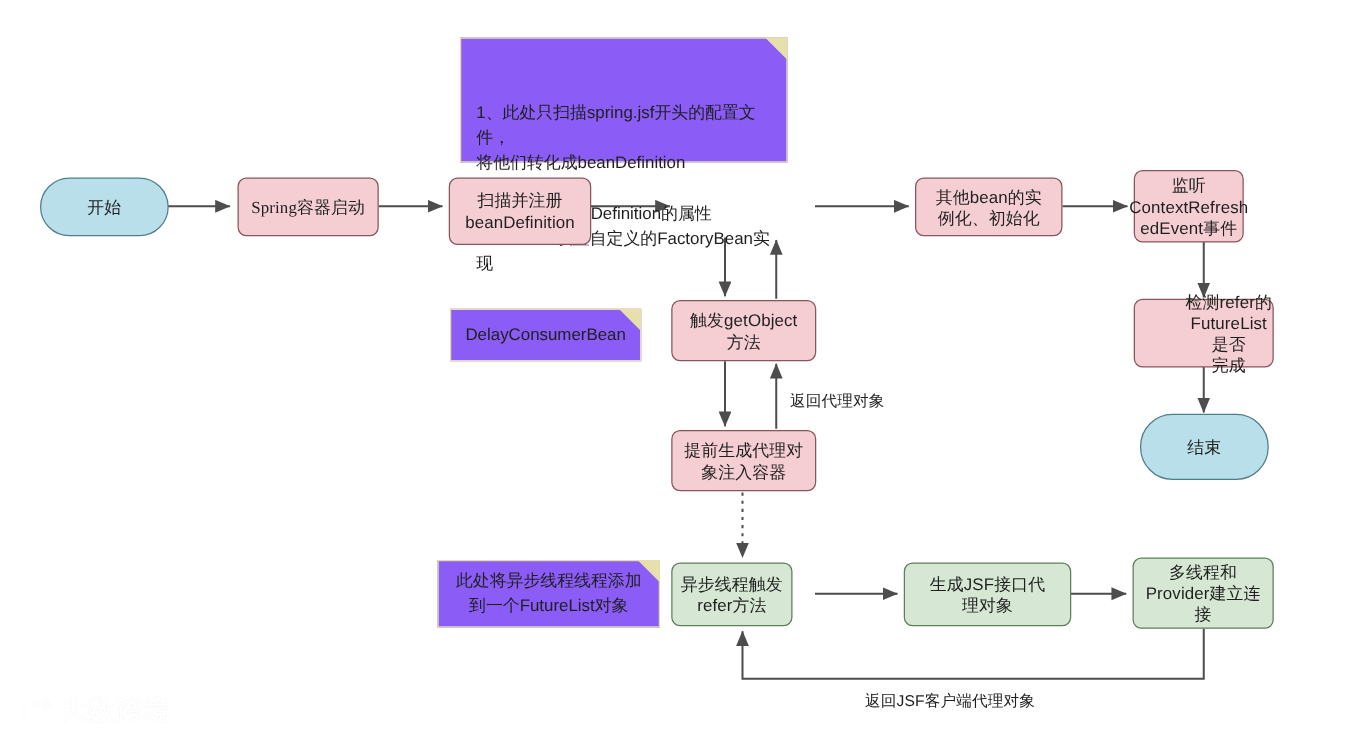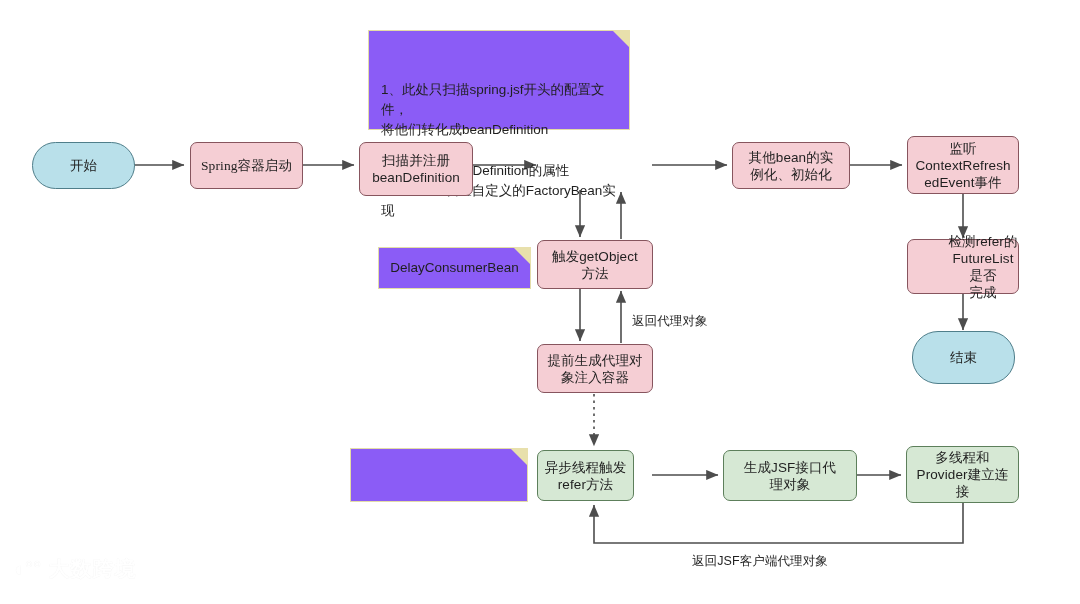--- a/index.html
+++ b/index.html
@@ -137,41 +137,43 @@
 
   <div class="note" style="left:368px; top:30px; width:262px; height:100px;">
     <span class="fold"></span>
     <span>1、此处只扫描spring.jsf开头的配置文件，
 将他们转化成beanDefinition
 
 2、同时给beanDefinition的属性
 beanClass设置自定义的FactoryBean实现</span>
   </div>
 
-  <div class="note middle" style="left:360px; top:247px; width:153px; height:42px;margin-left:18px;">
+  <div class="note middle" style="left:360px; top:247px; width:153px; height:42px;">
     <span class="fold"></span>
     <span>DelayConsumerBean</span>
   </div>
 
   <div class="note middle center" style="left:350px; top:448px; width:178px; height:54px;">
     <span class="fold"></span>
+    <span>此处将异步线程线程添加
+到一个FutureList对象</span>
   </div>
 
   <div class="node blue" style="left:32px; top:142px; width:103px; height:47px;">开始</div>
 
   <div class="node pink" style="left:190px; top:142px; width:113px; height:47px;font-family:Liberation Serif, serif;">Spring容器启动</div>
 
   <div class="node pink" style="left:359px; top:142px; width:114px; height:54px;">扫描并注册
 beanDefinition</div>
 
 
   <div class="node pink" style="left:732px; top:142px; width:118px; height:47px;">其他bean的实
 例化、初始化</div>
 
-  <div class="node pink" style="left:907px; top:136px; width:112px; height:58px;">监听
+  <div class="node pink" style="left:907px; top:136px; width:88px; height:58px;">监听
 ContextRefresh
 edEvent事件</div>
 
   <div class="node pink" style="left:907px; top:239px; width:112px; height:55px;padding-left:40px;">检测refer的
 FutureList是否
 完成</div>
 
   <div class="node blue" style="left:912px; top:331px; width:103px; height:53px;">结束</div>
 
   <div class="node pink" style="left:537px; top:240px; width:116px; height:49px;">触发getObject

